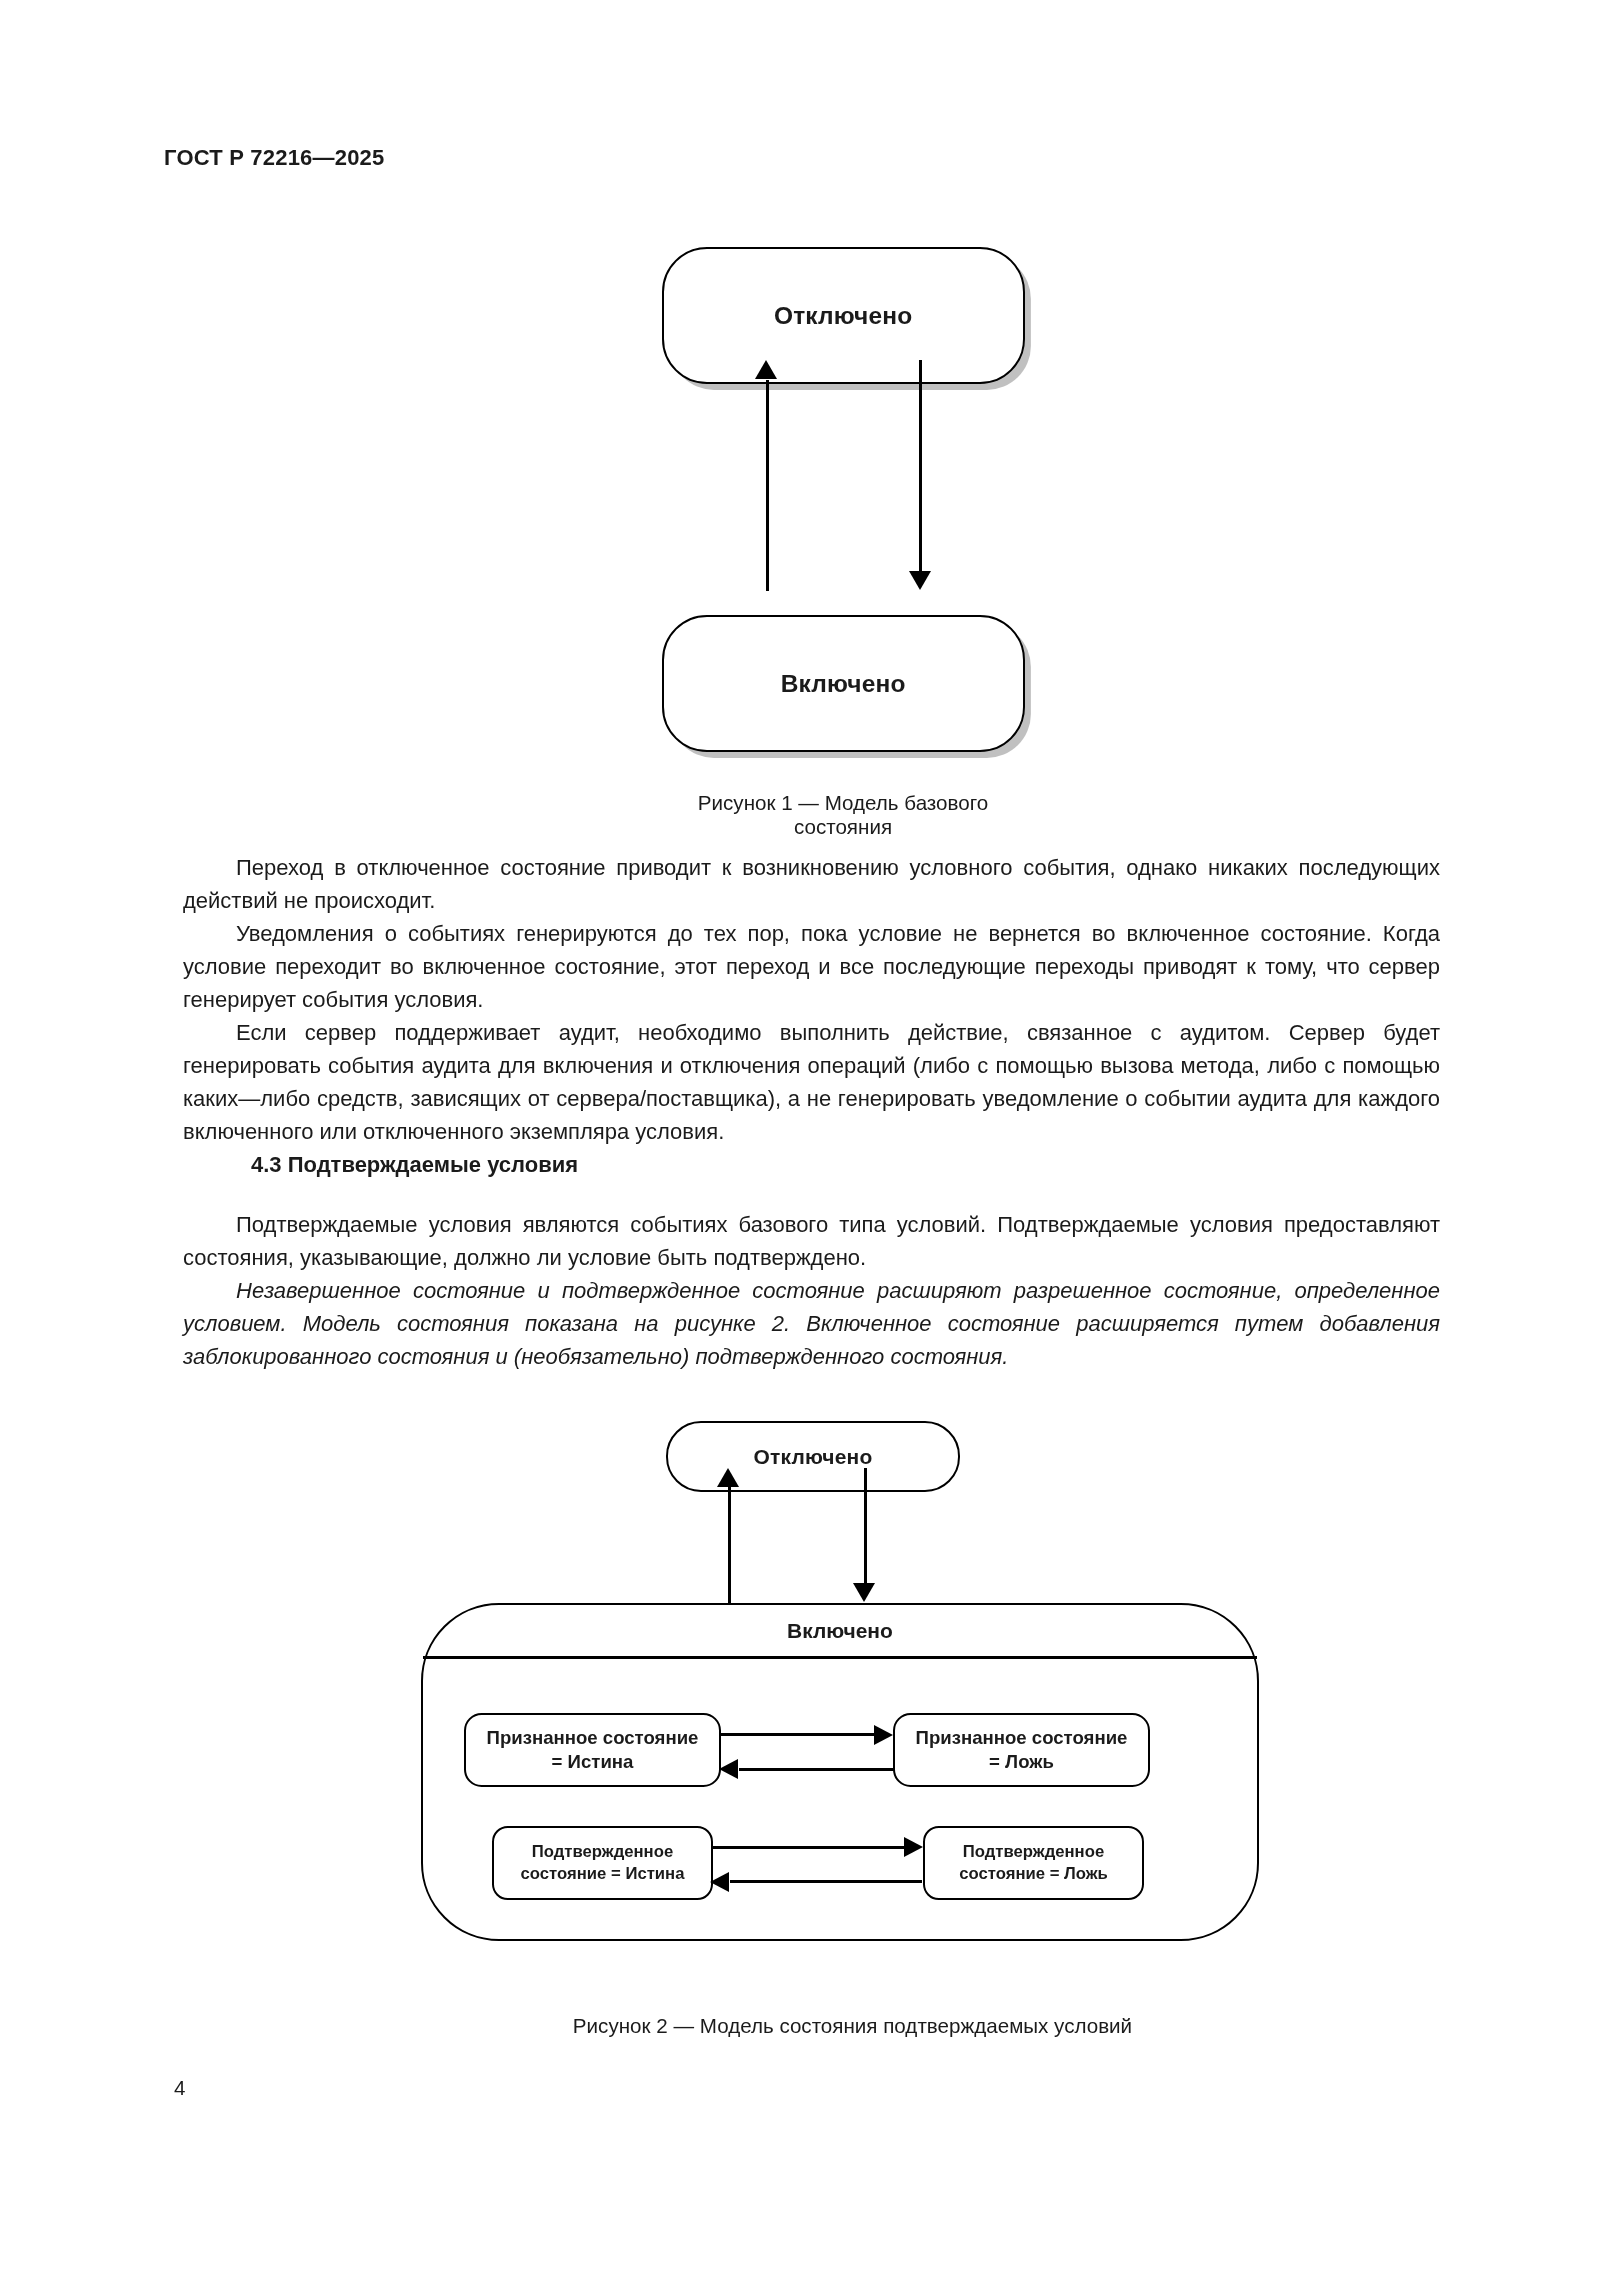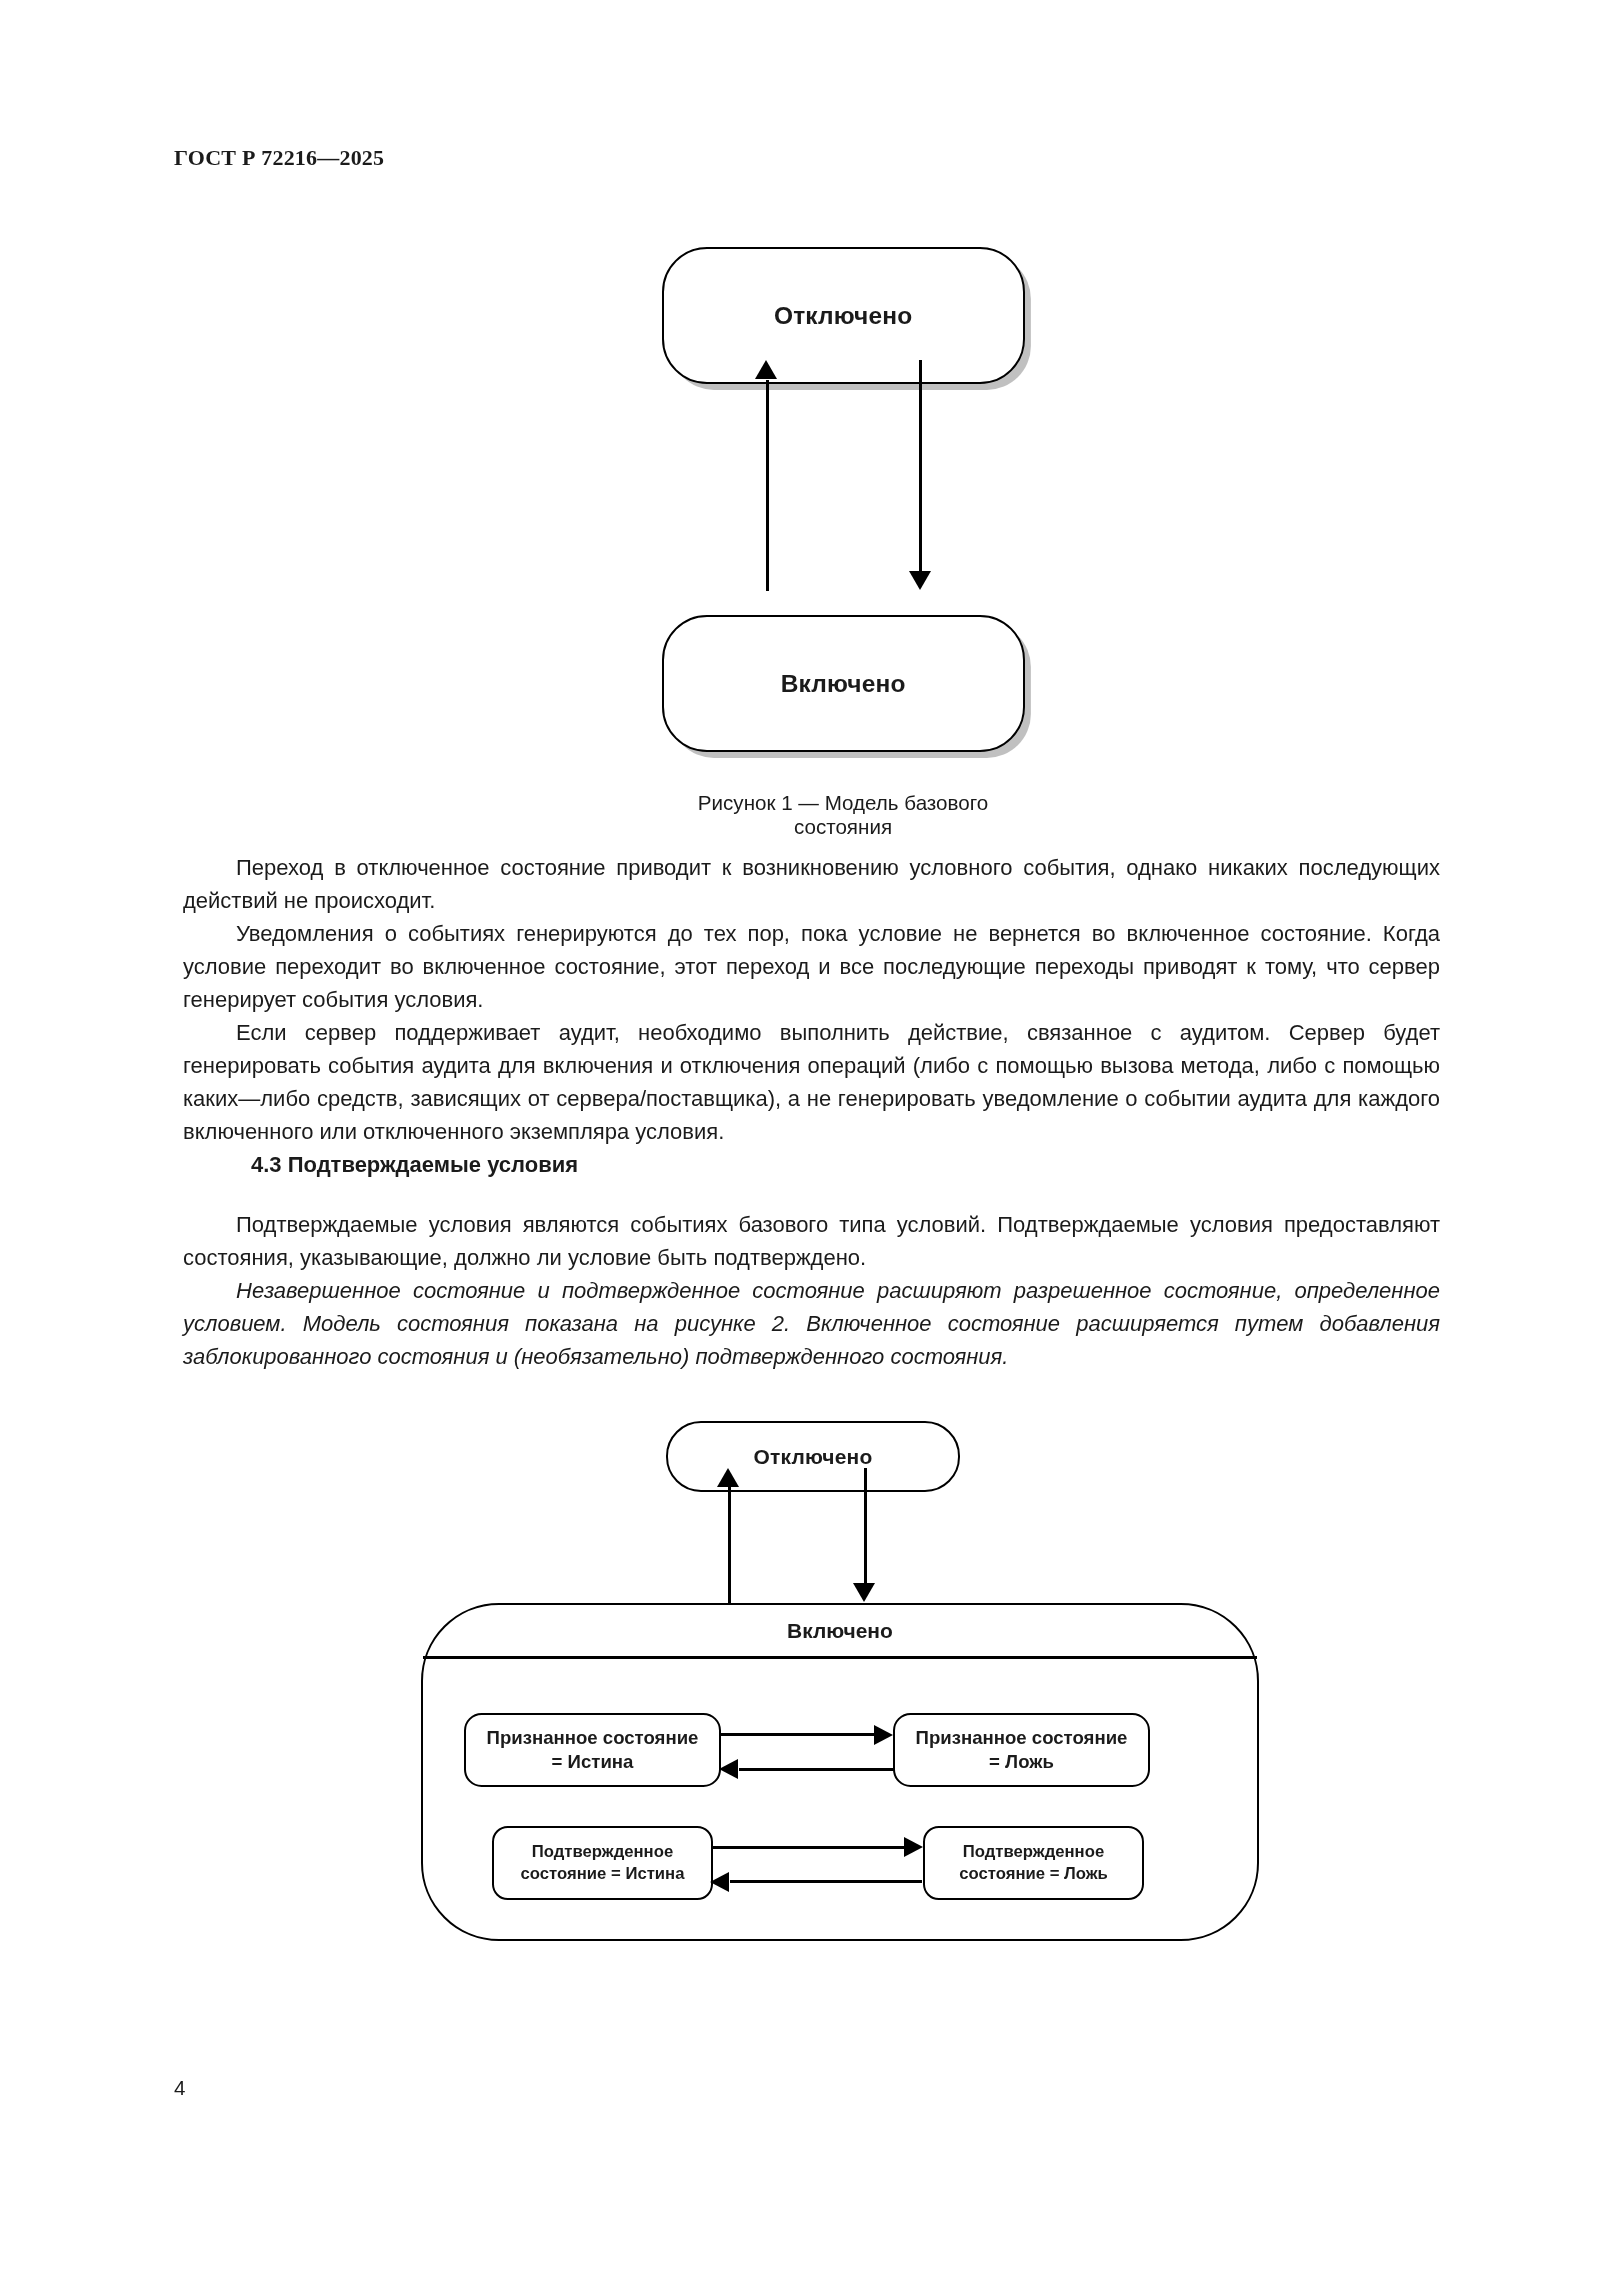--- a/index.html
+++ b/index.html
@@ -16,27 +16,26 @@
   }
 
   .page {
     position: absolute;
     inset: 0;
   }
 
   
   .doc-header {
     position: absolute;
-    left: 174px;
+    left: 164px;
     top: 145px;
     font-size: 22px;
     font-weight: bold;
     letter-spacing: 0.2px;
     white-space: nowrap;
-    font-family: Liberation Serif, serif;
   }
 
   
   #figure-1 {
     position: absolute;
     left: 647px;
     top: 223px;
     width: 392px;
     height: 510px;
   }
@@ -285,18 +284,19 @@
       <div class="sub-box" id="fig2-conf-false">
         <span><span>Подтвержденное</span><br><span>состояние = Ложь</span></span>
       </div>
 
       <div class="hline" id="conf-fwd-line"></div>
       <div class="arrow-right" id="conf-fwd-head"></div>
       <div class="hline" id="conf-bwd-line"></div>
       <div class="arrow-left" id="conf-bwd-head"></div>
     </div>
 
+    <div class="fig-caption" style="top: 617px;">Рисунок 2 — Модель состояния подтверждаемых условий</div>
   </div>
 
   <div id="page-number">4</div>
 
 </div>
 
 
 </body></html>

